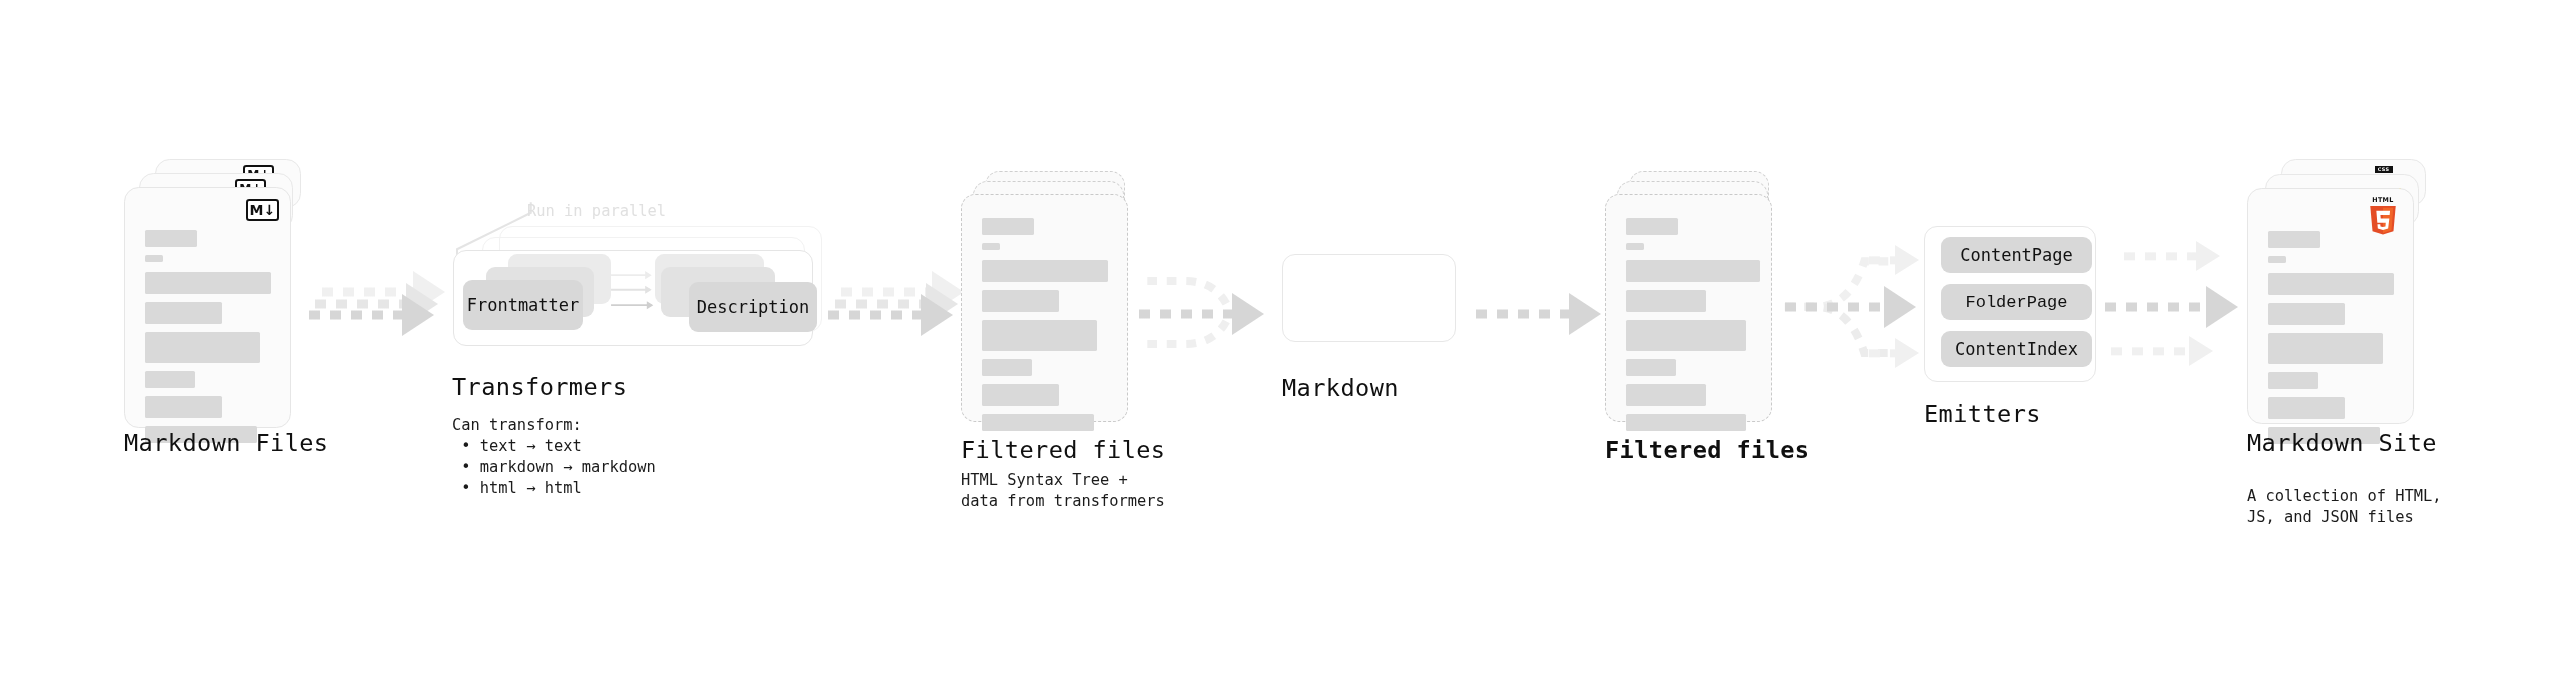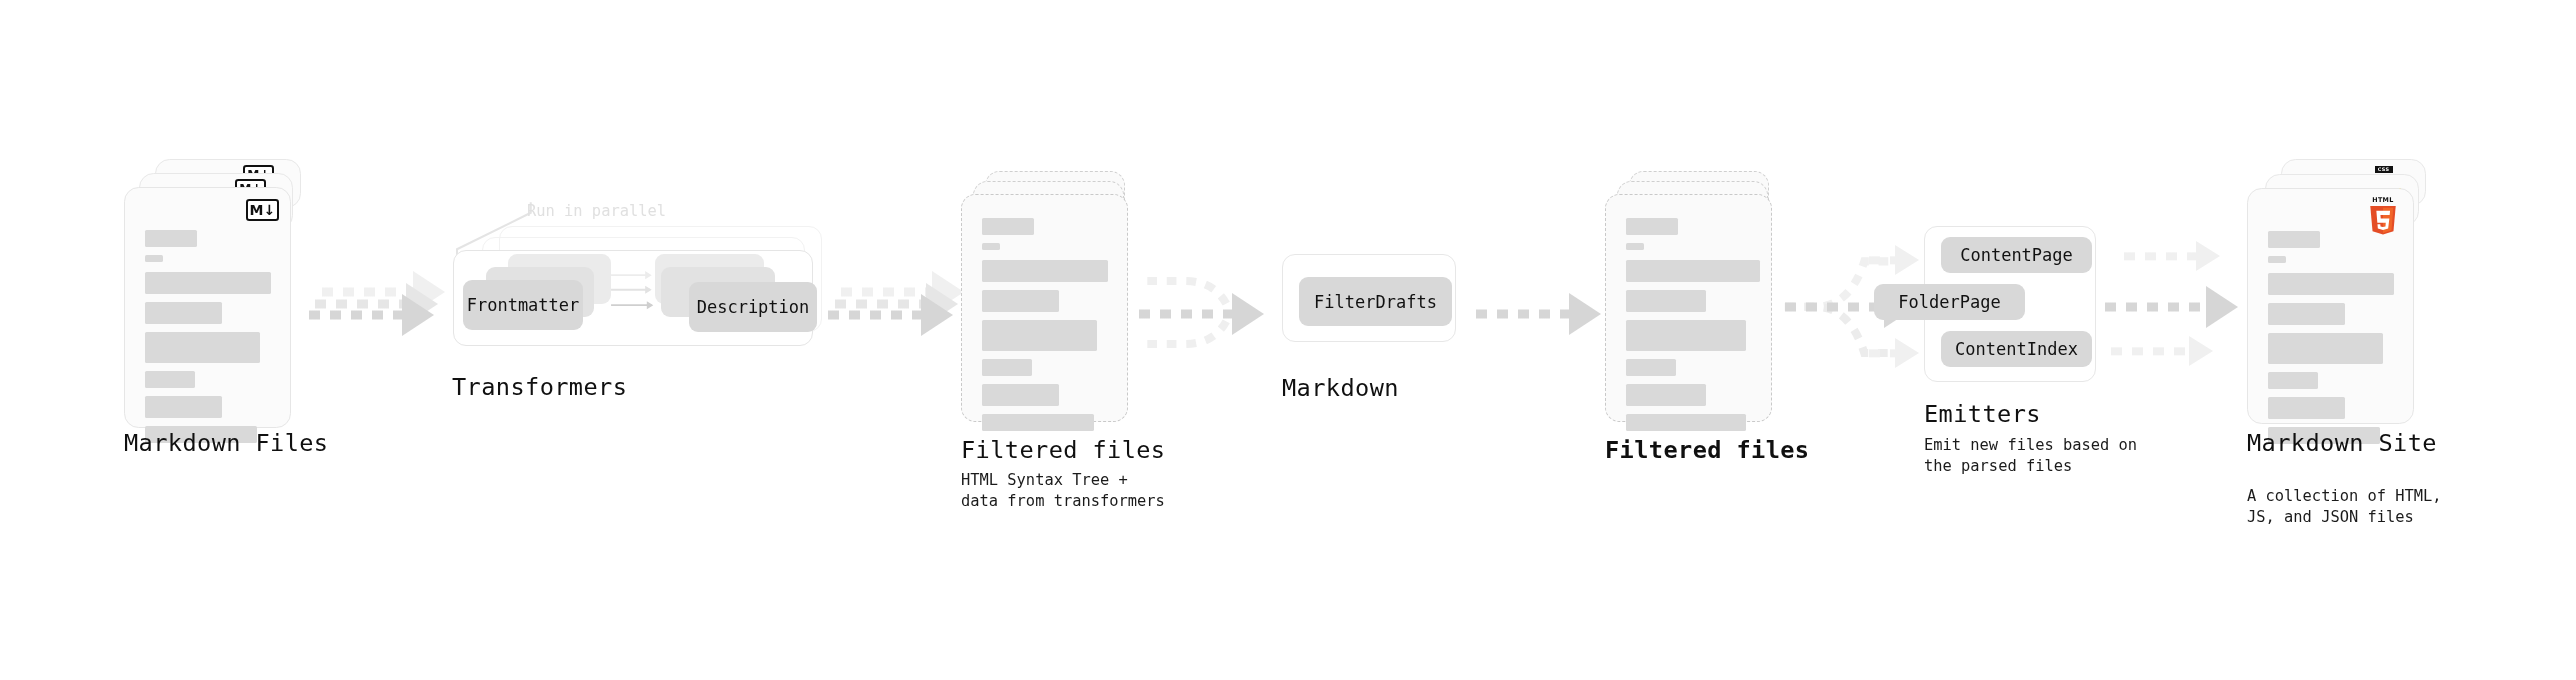--- a/index.html
+++ b/index.html
@@ -196,20 +196,24 @@
     <g stroke="#cfcfcf" stroke-width="2.2" fill="none">
       <path d="M0 47 L50 47"></path>
         <path d="M44 42 L52 47 L44 52" fill="#cfcfcf" stroke="none"></path>
     </g>
   </svg>
 
   <div class="chip" style="left:463px; top:280px; width:120px; height:50px;">Frontmatter</div>
   <div class="chip" style="left:666px; top:282px; width:128px; height:50px;margin-left:23px;">Description</div>
 
   <div class="title" style="left:452px; top:373px;">Transformers</div>
+  <div class="sub" style="left:452px; top:415px;">Can transform:
+ • text → text
+ • markdown → markdown
+ • html → html</div>
 
   <div class="arrow lvl3" style="left:841px; top:271px; width:130px; height:42px;">
     <div class="dash" style="left:0; width:98px;"></div>
     <div class="head" style="left:91px;"></div>
   </div>
   <div class="arrow lvl2" style="left:835px; top:283px; width:130px; height:42px;">
     <div class="dash" style="left:0; width:98px;"></div>
     <div class="head" style="left:91px;"></div>
   </div>
   <div class="arrow" style="left:828px; top:294px; width:134px; height:42px;">
@@ -240,21 +244,20 @@
   <svg class="curve" style="left:1139px; top:268px;" width="134" height="89" viewBox="0 0 165 110">
     <path d="M10 16 L56 16 Q98 16 112 54" fill="none" stroke="#efefef" stroke-width="10" stroke-dasharray="12 12" stroke-linecap="butt"></path>
     <path d="M10 94 L56 94 Q98 94 112 56" fill="none" stroke="#efefef" stroke-width="10" stroke-dasharray="12 12" stroke-linecap="butt"></path>
   </svg>
   <div class="arrow" style="left:1139px; top:293px; width:134px; height:42px;">
     <div class="dash" style="left:0; width:99px;"></div>
     <div class="head" style="left:93px;"></div>
   </div>
 
   <div class="panel" style="left:1282px; top:254px; width:174px; height:88px; border-color:#e7e7e7;"></div>
-  <div class="chip" style="left:1299px; top:277px; width:153px; height:49px;">FilterDrafts</div>
 
   <div class="title" style="left:1282px; top:374px;">Markdown</div>
 
   <div class="arrow" style="left:1476px; top:293px; width:134px; height:42px;">
     <div class="dash" style="left:0; width:99px;"></div>
     <div class="head" style="left:93px;"></div>
   </div>
 
   <div class="stackwrap" style="left:1605px; top:171px; width:179px; height:268px;">
     <div class="stackcard dashed" style="left:24.4px; top:0px; width:140px; height:46px;"></div>
@@ -286,26 +289,24 @@
     <div class="dash" style="left:0; width:106px;"></div>
     <div class="head" style="left:99px;"></div>
   </div>
   <div class="arrow lvl3 sm" style="left:1869px; top:337px; width:73px; height:32.5px;">
     <div class="dash" style="left:0; width:29px;"></div>
     <div class="head" style="left:26px;"></div>
   </div>
 
   <div class="panel" style="left:1924px; top:226px; width:172px; height:156px; border-color:#e7e7e7;"></div>
   <div class="chip" style="left:1941px; top:237px; width:151px; height:36px;">ContentPage</div>
-  <div class="chip" style="left:1874px; top:284px; width:151px; height:36px;">FolderPage</div>
+  <div class="chip" style="left:1941px; top:284px; width:151px; height:36px;font-family:Liberation Mono, monospace;">FolderPage</div>
   <div class="chip" style="left:1941px; top:331px; width:151px; height:36px;">ContentIndex</div>
 
   <div class="title" style="left:1924px; top:400px;">Emitters</div>
-  <div class="sub" style="left:1924px; top:435px;">Emit new files based on
-the parsed files</div>
 
   <div class="arrow lvl3 sm" style="left:2124px; top:240px; width:118px; height:32.5px;">
     <div class="dash" style="left:0; width:75px;"></div>
     <div class="head" style="left:72px;"></div>
   </div>
   <div class="arrow" style="left:2105px; top:286px; width:145px; height:42px;">
     <div class="dash" style="left:0; width:107px;"></div>
     <div class="head" style="left:101px;"></div>
   </div>
   <div class="arrow lvl3 sm" style="left:2111px; top:335px; width:126px; height:32.5px;">

